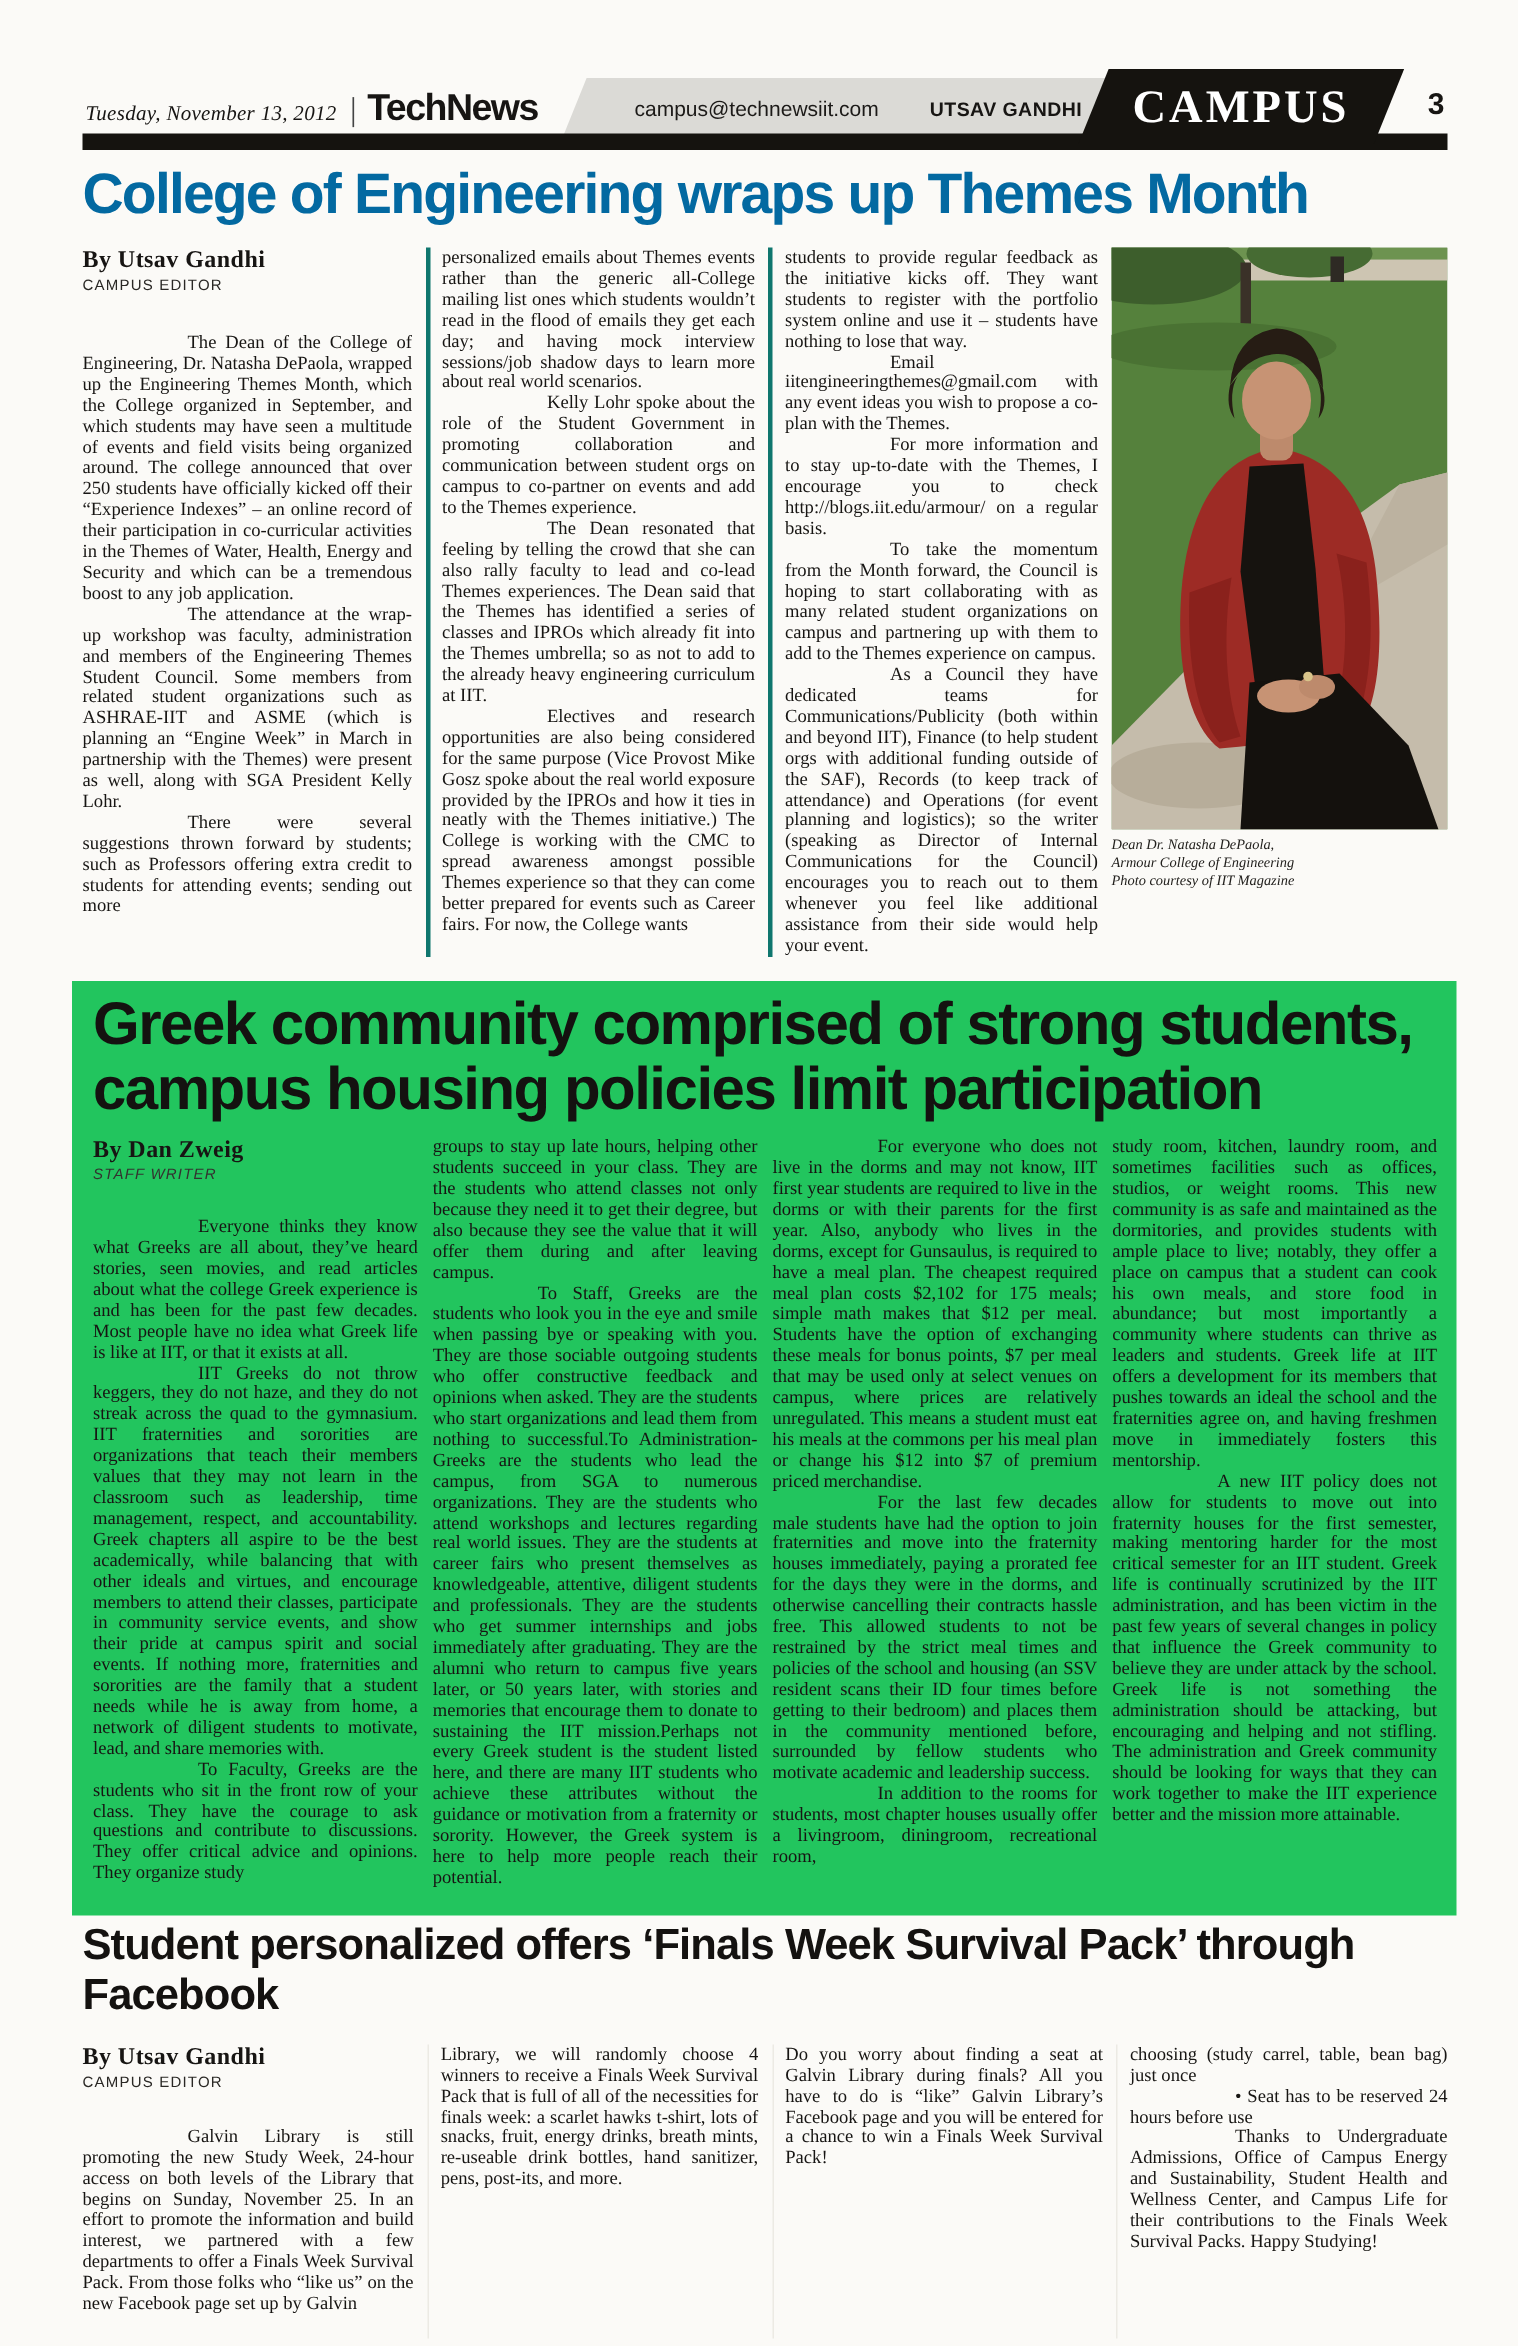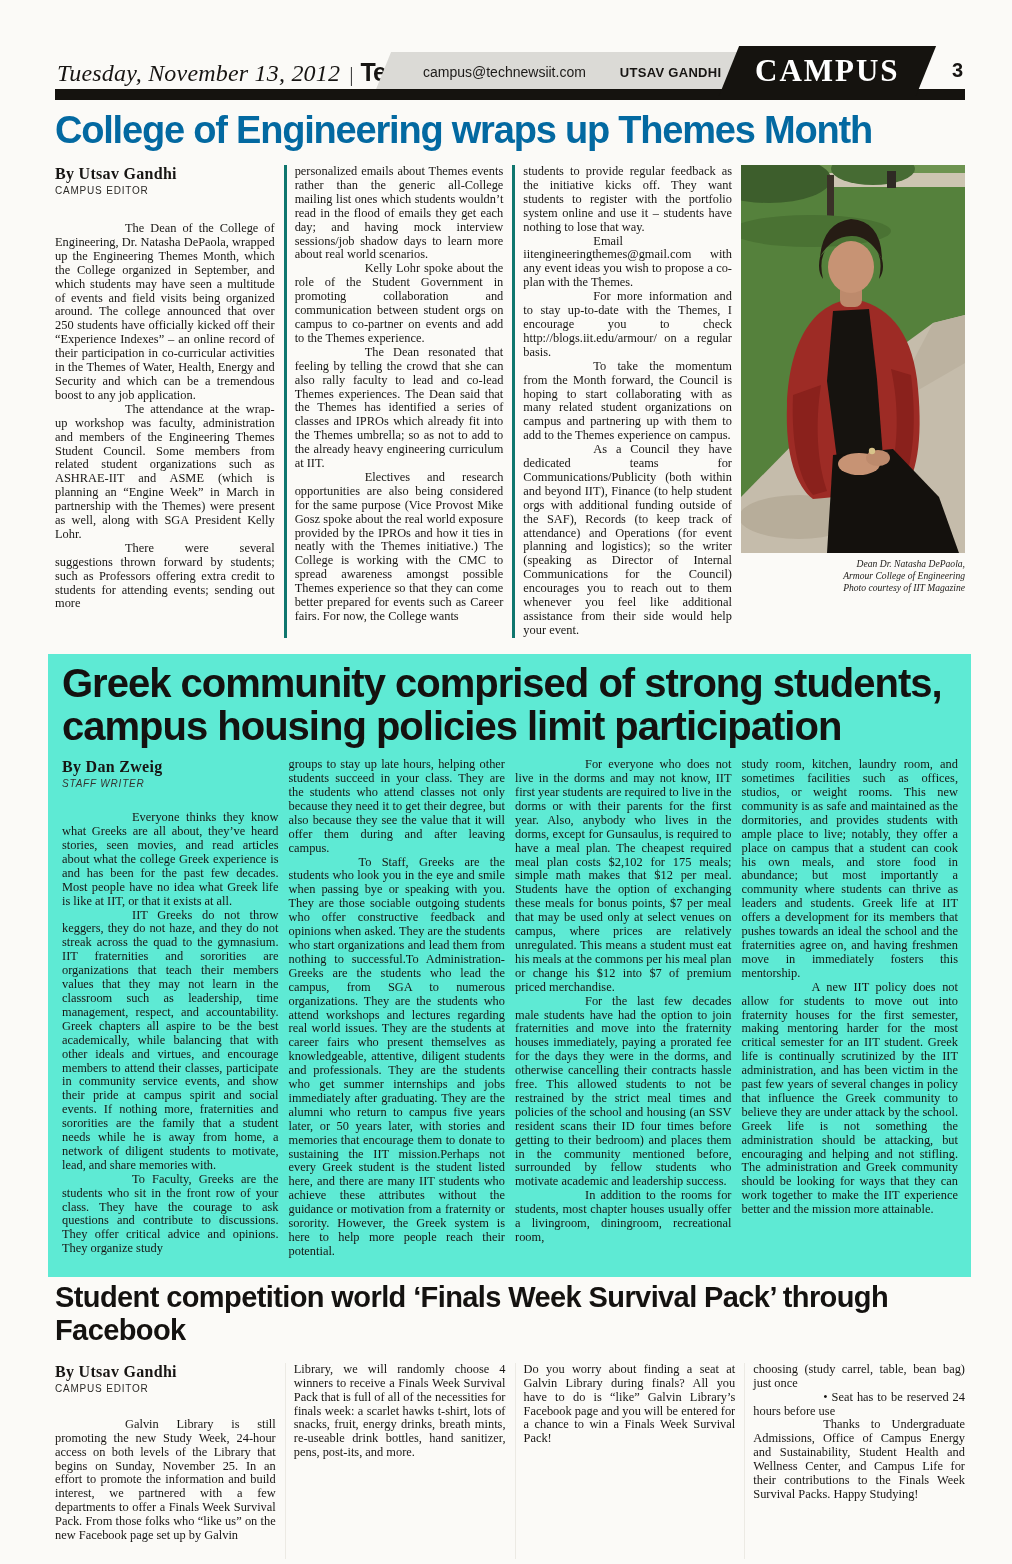--- a/index.html
+++ b/index.html
@@ -8,21 +8,21 @@
     height:1564px; overflow:hidden;
     background:#fbfaf7; color:#171513;
     font-family:"Liberation Serif", serif;
   }
   .page { padding:46px 47px 0 55px; position:relative; }
 
   
   .header { position:relative; height:54px; }
   .header-bar { position:absolute; left:0; right:0; bottom:0; height:11px; background:#15130f; }
   .masthead-line { position:absolute; left:2px; bottom:13px; white-space:nowrap; }
-  .date-text { font-style:italic; font-size:24px; letter-spacing:0.2px; }
+  .date-text { font-style:italic; font-size:14px; letter-spacing:0.2px; }
   .mast-sep { font-size:22px; margin:0 7px 0 9px; color:#444; }
   .technews-logo { font-family:"Liberation Sans", sans-serif; font-weight:800; font-size:25px; letter-spacing:-1px; }
   .header-badges { position:absolute; right:0; bottom:0; height:56px; display:flex; align-items:flex-end; }
   .gray-band { height:40px; background:#dbdad6; transform:skewX(-22deg); display:flex; align-items:center;
                padding:0 34px 0 40px; margin-right:-26px; margin-bottom:8px; }
   .gray-band-inner { transform:skewX(22deg); display:flex; align-items:center; gap:34px;
                      font-family:"Liberation Sans", sans-serif; }
   .header-email { font-size:14px; color:#1c1a18; }
   .header-editor { font-size:13px; font-weight:700; letter-spacing:0.3px; }
   .campus-badge { height:50px; background:#15130f; transform:skewX(-22deg); display:flex; align-items:center;
@@ -41,24 +41,24 @@
   .byline-block { margin-bottom:26px; }
   p.body { font-size:12.4px; line-height:13.9px; text-align:justify; text-indent:70px; }
   p.body.cont { text-indent:0; }
 
   .cols { display:grid; column-gap:9px; }
   .a1-cols { grid-template-columns:1fr 1fr 1fr 224px; min-height:440px; }
   .a1-cols .col:nth-child(2), .a1-cols .col:nth-child(3) { border-left:3px solid #0f766e; padding-left:8px; }
 
   .photo-figure { width:224px; }
   .photo-figure svg { display:block; width:224px; height:388px; }
-  .photo-caption { margin-top:5px; text-align:right; font-style:italic; font-size:9.6px; line-height:12px; color:#23211e; }
-
-  
-  .article2 { background:#5eead4; margin:16px -6px 0 -7px; padding:8px 13px 18px 14px; }
+  .photo-caption { margin-top:5px; font-style:italic; font-size:9.6px; line-height:12px; color:#23211e; }
+
+  
+  .article2 { background:#22c55e; margin:16px -6px 0 -7px; padding:8px 13px 18px 14px; }
   .headline-2 { font-family:"Liberation Sans", sans-serif; font-weight:600; font-size:40px;
                 letter-spacing:-1px; line-height:1.08; color:#141210; margin-bottom:10px; }
   .a2-cols { grid-template-columns:repeat(4, 1fr); column-gap:10px; min-height:468px; }
   .article2 .byline-block { margin-bottom:22px; }
   .article2 .byline-title { color:#343230;font-style:italic; }
 
   
   .headline-3 { font-family:"Liberation Sans", sans-serif; font-weight:700; font-size:55px;
                 letter-spacing:-2px; margin-top:18px; color:#121110; }
   .subheadline-3 { font-family:"Liberation Sans", sans-serif; font-weight:700; font-size:29px;
@@ -173,21 +173,21 @@
         <p class="body">In addition to the rooms for students, most chapter houses usually offer a livingroom, diningroom, recreational room,</p>
       </div>
       <div class="col">
         <p class="body cont">study room, kitchen, laundry room, and sometimes facilities such as offices, studios, or weight rooms.  This new community is as safe and maintained as the dormitories, and provides students with ample place to live; notably, they offer a place on campus that a student can cook his own meals, and store food in abundance; but most importantly a community where students can thrive as leaders and students.  Greek life at IIT offers a development for its members that pushes towards an ideal the school and the fraternities agree on, and having freshmen move in immediately fosters this mentorship.</p>
         <p class="body">A new IIT policy does not allow for students to move out into fraternity houses for the first semester, making mentoring harder for the most critical semester for an IIT student.  Greek life is continually scrutinized by the IIT administration, and has been victim in the past few years of several changes in policy that influence the Greek community to believe they are under attack by the school.  Greek life is not something the administration should be attacking, but encouraging and helping and not stifling. The administration and Greek community should be looking for ways that they can work together to make the IIT experience better and the mission more attainable.</p>
       </div>
     </div>
   </div>
 
   <div>
-    <div class="subheadline-3">Student competition world ‘Finals Week Survival Pack’ through Facebook</div>
+    <div class="subheadline-3">Student personalized offers ‘Finals Week Survival Pack’ through Facebook</div>
     <div class="cols a3-cols">
       <div class="col">
         <div class="byline-block" style="margin-bottom:24px;">
           <div class="byline">By Utsav Gandhi</div>
           <div class="byline-title">CAMPUS EDITOR</div>
         </div>
         <p class="body">Galvin Library is still promoting the new Study Week, 24-hour access on both levels of the Library that begins on Sunday, November 25. In an effort to promote the information and build interest, we partnered with a few departments to offer a Finals Week Survival Pack. From those folks who “like us” on the new Facebook page set up by Galvin</p>
       </div>
       <div class="col">
         <p class="body cont">Library, we will randomly choose 4 winners to receive a Finals Week Survival Pack that is full of all of the necessities for finals week: a scarlet hawks t-shirt, lots of snacks, fruit, energy drinks, breath mints, re-useable drink bottles, hand sanitizer, pens, post-its, and more.</p>

